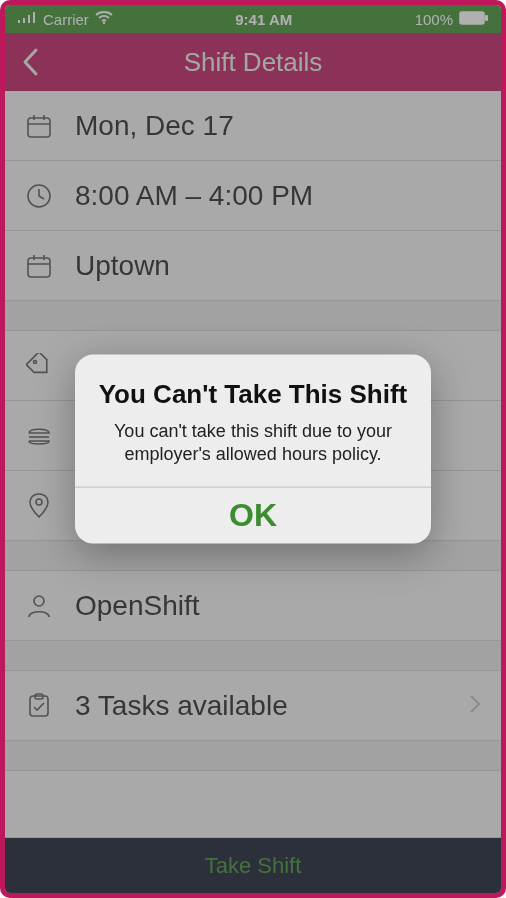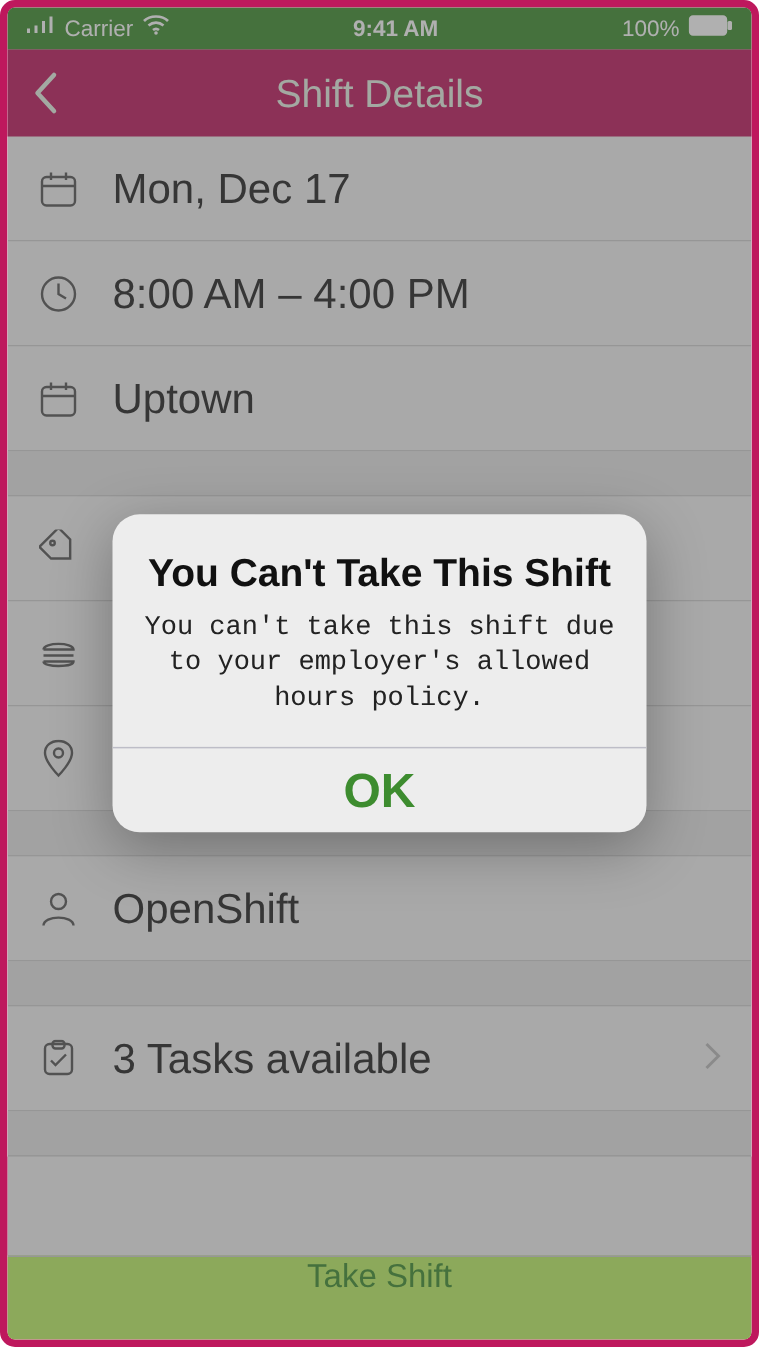--- a/index.html
+++ b/index.html
@@ -49,43 +49,43 @@
     font-size: 28px;
     color:#222;
   }
   .row .icon { width:28px; height:28px; flex:0 0 28px; display:flex; align-items:center; justify-content:center; }
   .row .label { flex:1; }
   .separator { height: 30px; background:#e6e6e6; border-bottom:1px solid #d0d0d0; }
   .chevron { color:#bbb; font-size:26px; }
   .footer {
     position:absolute; bottom:0; left:0; right:0;
     height:56px;
-    display:flex; align-items:flex-start; justify-content:center;
-    background:#bef264;
+    display:flex; align-items:center; justify-content:center;
+    background:#0f172a;
     border-top:1px solid #d0d0d0;
     color:#3d8c2f;
     font-size:22px;
   }
   .dim-overlay {
     position:absolute; inset:0;
     background: rgba(80,80,80,0.45);
   }
   .alert {
     position:absolute;
     left:50%; top:50%;
     transform:translate(-50%,-50%);
     width: 356px;
     background: #ededed;
     border-radius: 18px;
     overflow:hidden;
     box-shadow: 0 10px 40px rgba(0,0,0,0.3);
   }
   .alert-body { padding: 24px 20px 20px 20px; text-align:center; }
   .alert-title { font-size: 26px; font-weight:600; color:#111; margin-bottom:10px; }
-  .alert-msg { font-size: 18px; color:#222; line-height:1.3;font-family:Liberation Mono, monospace; }
+  .alert-msg { font-size: 18px; color:#222; line-height:1.3; }
   .alert-divider { height:1px; background:#bdbdc7; }
   .alert-ok {
     height:56px; display:flex; align-items:center; justify-content:center;
     color:#3d8c2f; font-size:32px; font-weight:600;
     cursor:pointer;
   }
   svg { stroke:#555; stroke-width:1.6; fill:none; }
 </style>
 </head>
 <body>

